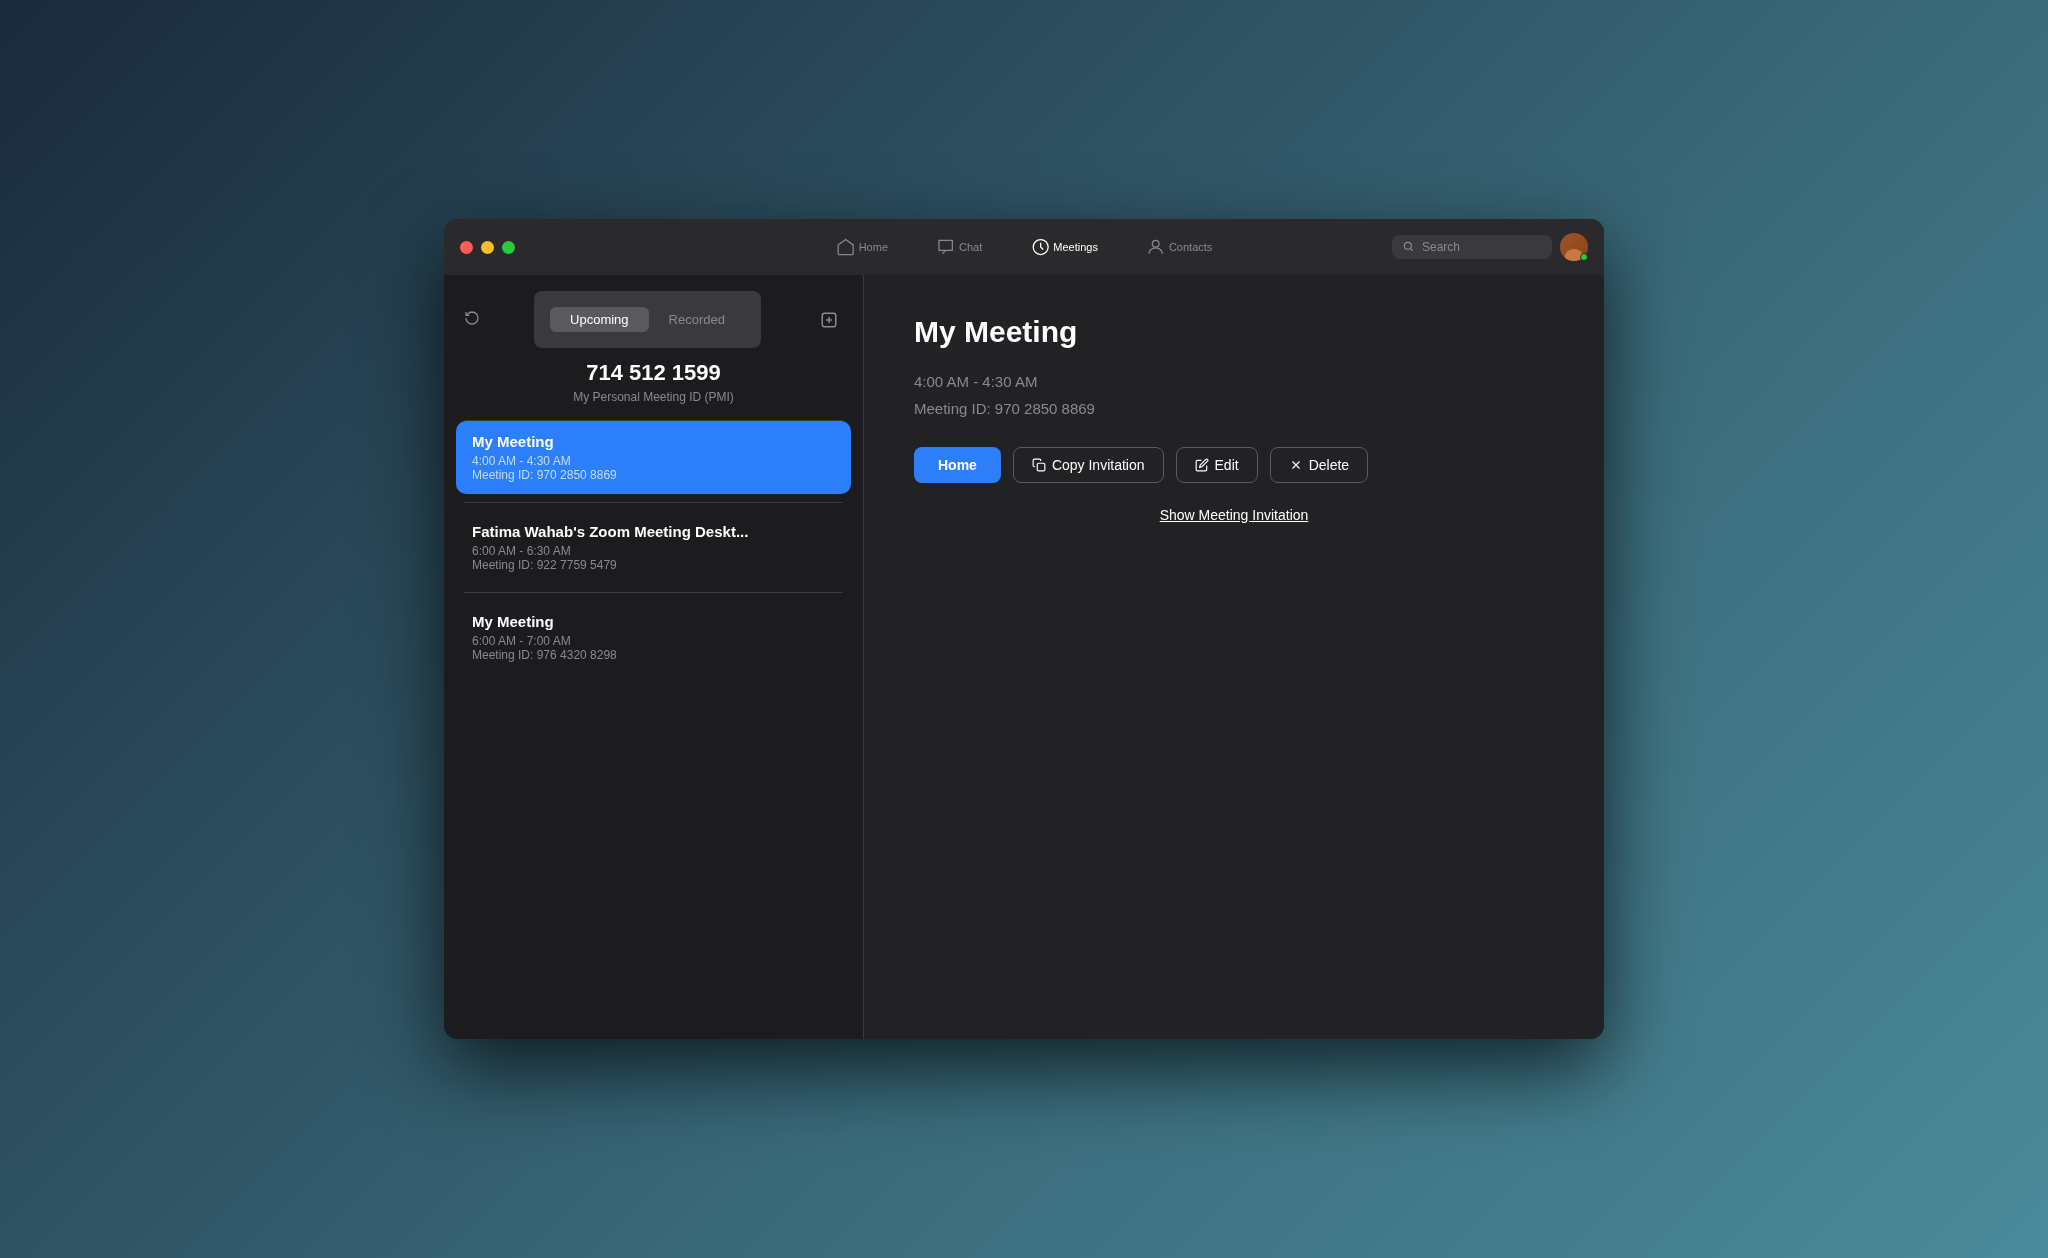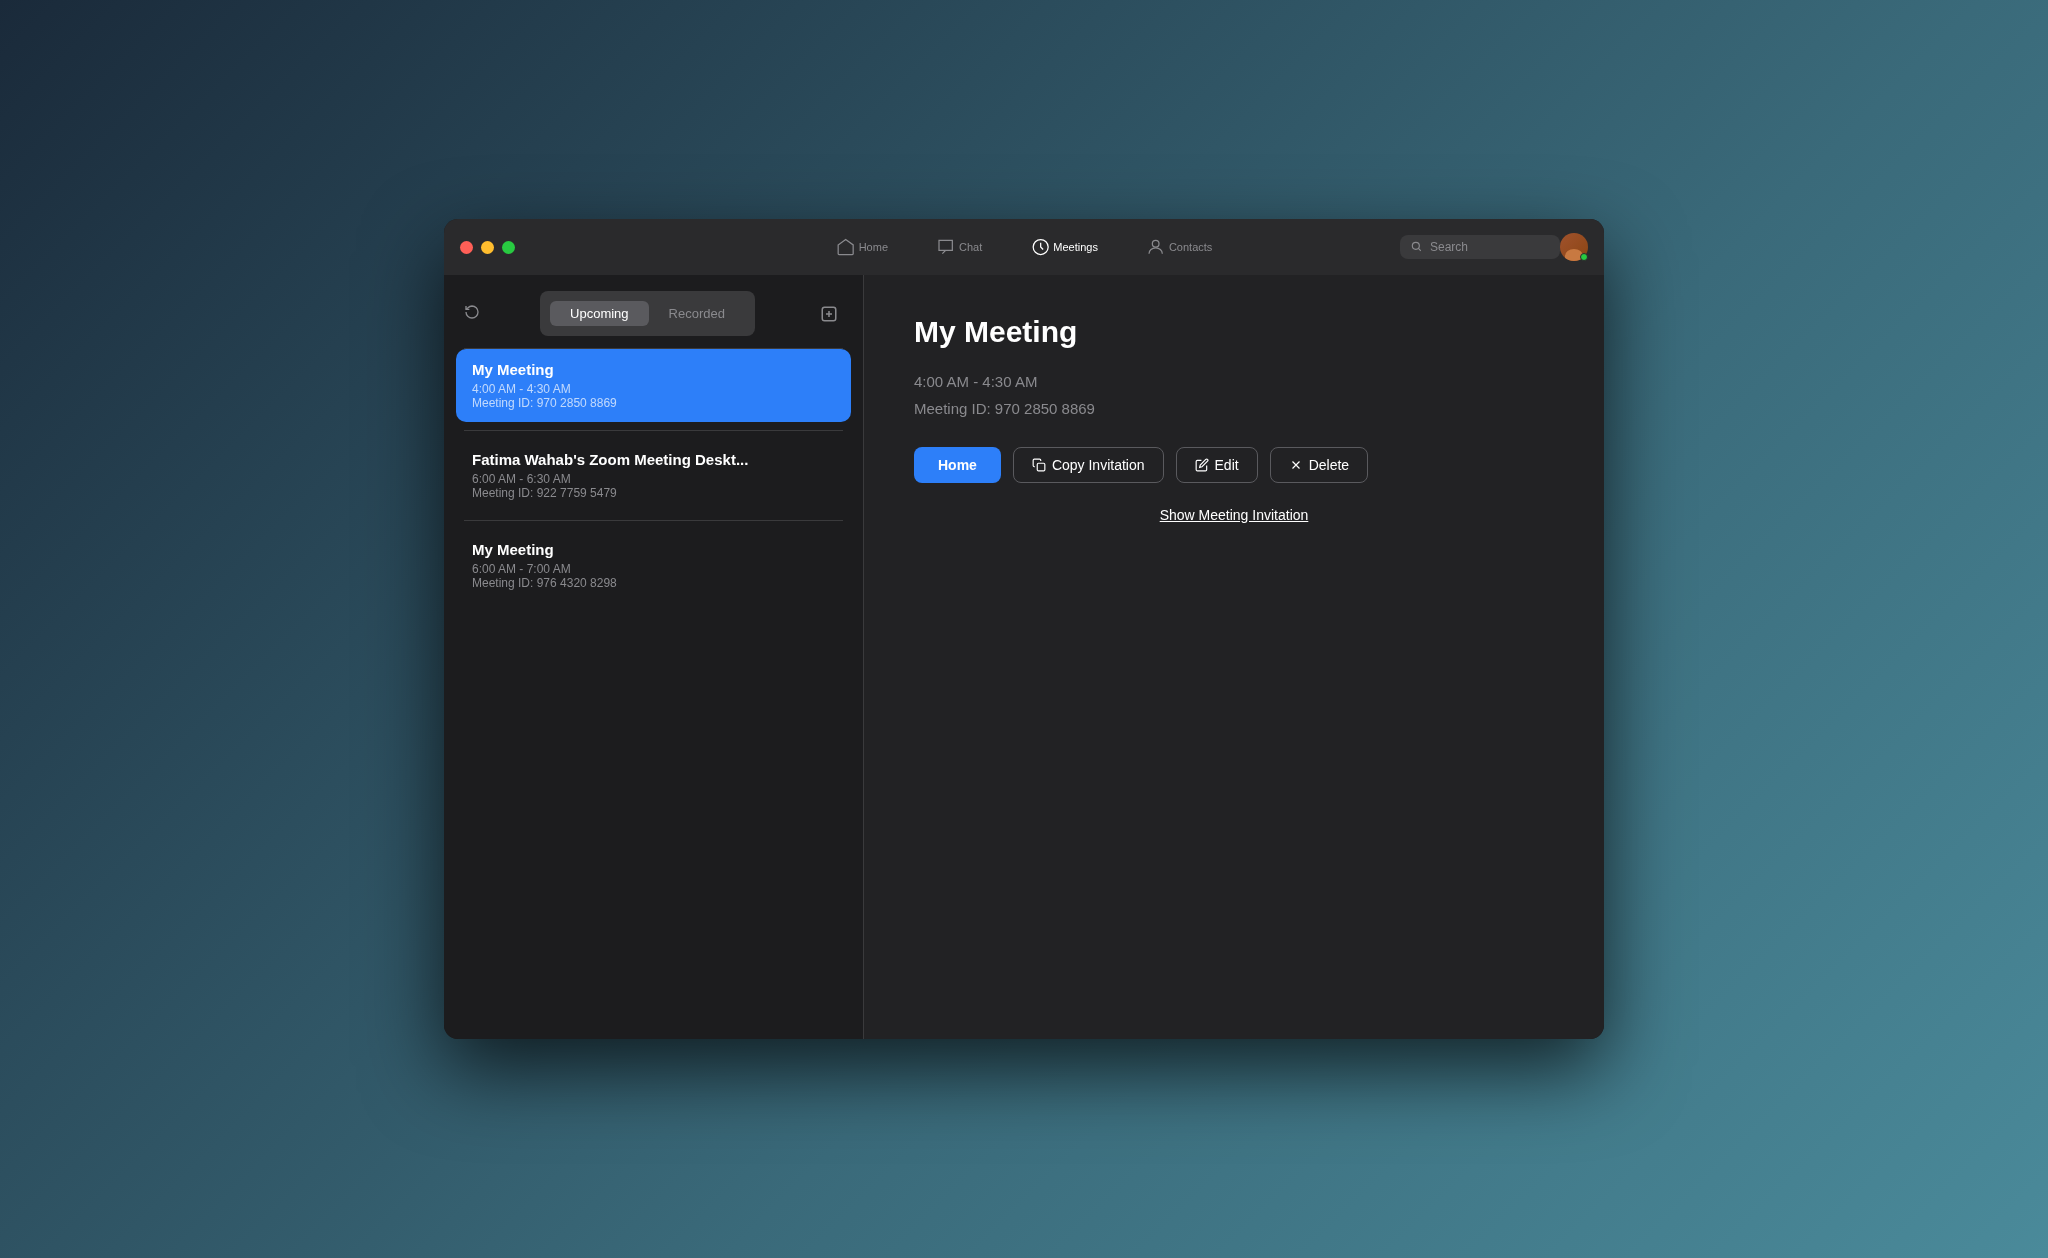--- a/index.html
+++ b/index.html
@@ -75,21 +75,21 @@
     }
     .nav-item svg {
       width: 20px;
       height: 20px;
     }
     .nav-right {
       position: absolute;
       right: 16px;
       display: flex;
       align-items: center;
-      gap: 0;
+      gap: 8px;
     }
     .search-bar {
       display: flex;
       align-items: center;
       background: #3a3a3c;
       border-radius: 8px;
       padding: 5px 10px;
       gap: 6px;
       width: 160px;
     }
@@ -149,21 +149,21 @@
     .sidebar-header {
       padding: 16px 20px 12px;
       display: flex;
       align-items: center;
       justify-content: space-between;
     }
     .tab-group {
       display: flex;
       background: #3a3a3c;
       border-radius: 8px;
-      padding: 10px;
+      padding: 16px;
     }
     .tab-btn {
       padding: 5px 20px;
       border-radius: 6px;
       font-size: 13px;
       font-weight: 500;
       cursor: pointer;
       border: none;
       outline: none;
     }
@@ -387,20 +387,24 @@
           <button class="tab-btn inactive">Recorded</button>
         </div>
         <div class="add-icon">
           <svg width="18" height="18" viewBox="0 0 24 24" fill="none" stroke="currentColor" stroke-width="2">
             <rect x="3" y="3" width="18" height="18" rx="3"></rect>
             <path d="M12 8v8M8 12h8"></path>
           </svg>
         </div>
       </div>
 
+      <div class="pmi-section">
+        <div class="pmi-number">714 512 1599</div>
+        <div class="pmi-label">My Personal Meeting ID (PMI)</div>
+      </div>
 
       <div class="divider"></div>
 
       <div class="meeting-list">
 
         <div class="meeting-item selected">
           <div class="meeting-title">My Meeting</div>
           <div class="meeting-meta">4:00 AM - 4:30 AM</div>
           <div class="meeting-meta">Meeting ID: 970 2850 8869</div>
         </div>

